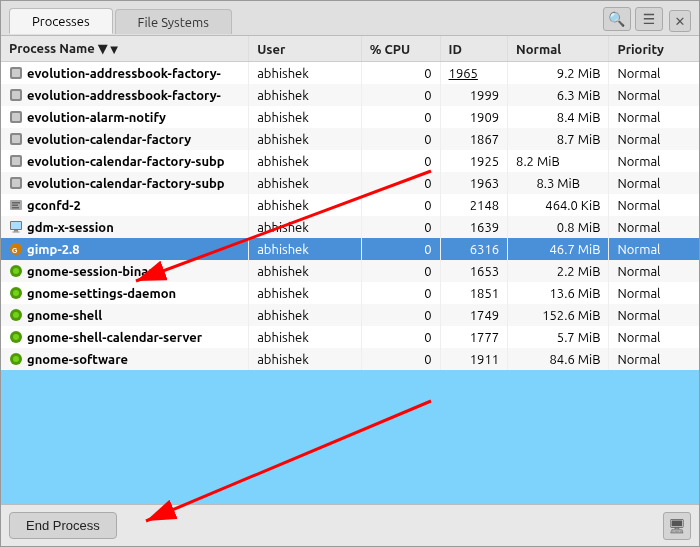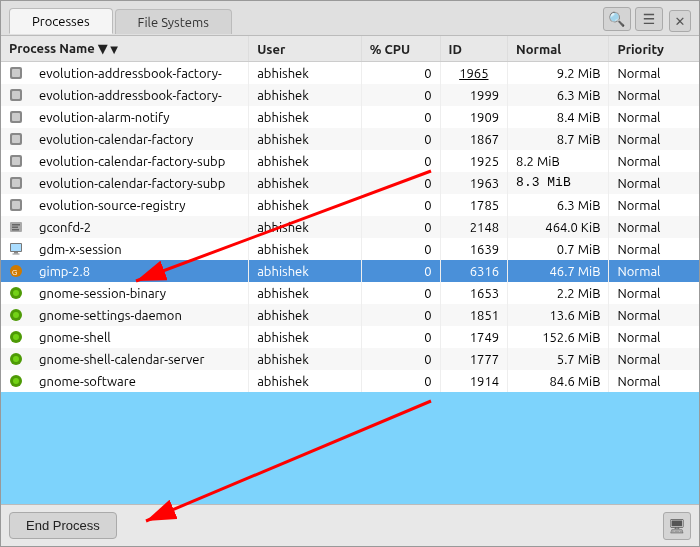--- a/index.html
+++ b/index.html
@@ -138,21 +138,22 @@
       overflow: hidden;
       text-overflow: ellipsis;
       font-size: 13px;
       height: 22px;
     }
     td:last-child { border-right: none; }
 
     .cell-name {
       display: flex;
       align-items: flex-start;
-      gap: 16px;
+      gap: 4px;
+      font-weight: bold;
     }
     .process-icon {
       width: 14px;
       height: 14px;
       flex-shrink: 0;
       display: inline-block;
     }
 
     
     .bottom-bar {
@@ -238,21 +239,21 @@
               <div class="cell-name">
                 <span class="process-icon"><svg width="14" height="14" viewBox="0 0 14 14">
                     <rect x="1" y="1" width="12" height="12" rx="2" fill="#888"></rect>
                     <rect x="3" y="3" width="8" height="8" rx="1" fill="#ccc"></rect>
                   </svg></span>
                 <span>evolution-addressbook-factory-</span>
               </div>
             </td>
             <td>abhishek</td>
             <td style="text-align: right;">0</td>
-            <td style="text-align: center; text-decoration: underline;">1965</td>
+            <td style="text-align: left; text-decoration: underline;">1965</td>
             <td style="text-align: right;">9.2 MiB</td>
             <td>Normal</td>
           </tr>
           <tr>
             <td>
               <div class="cell-name">
                 <span class="process-icon"><svg width="14" height="14" viewBox="0 0 14 14">
                     <rect x="1" y="1" width="12" height="12" rx="2" fill="#888"></rect>
                     <rect x="3" y="3" width="8" height="8" rx="1" fill="#ccc"></rect>
                   </svg></span>
@@ -319,37 +320,21 @@
                 <span class="process-icon"><svg width="14" height="14" viewBox="0 0 14 14">
                     <rect x="1" y="1" width="12" height="12" rx="2" fill="#888"></rect>
                     <rect x="3" y="3" width="8" height="8" rx="1" fill="#ccc"></rect>
                   </svg></span>
                 <span>evolution-calendar-factory-subp</span>
               </div>
             </td>
             <td>abhishek</td>
             <td style="text-align: right;">0</td>
             <td style="text-align: right;">1963</td>
-            <td style="text-align: left; font-family: Liberation Mono, monospace;">8.3 MiB</td>
-            <td>Normal</td>
-          </tr>
-          <tr>
-            <td>
-              <div class="cell-name">
-                <span class="process-icon"><svg width="14" height="14" viewBox="0 0 14 14">
-                    <rect x="1" y="1" width="12" height="12" rx="2" fill="#888"></rect>
-                    <rect x="3" y="3" width="8" height="8" rx="1" fill="#ccc"></rect>
-                  </svg></span>
-                <span>evolution-source-registry</span>
-              </div>
-            </td>
-            <td>abhishek</td>
-            <td style="text-align: right;">0</td>
-            <td style="text-align: right;">1785</td>
-            <td style="text-align: right;">6.3 MiB</td>
+            <td style="text-align: center;">8.3 MiB</td>
             <td>Normal</td>
           </tr>
           <tr>
             <td>
               <div class="cell-name">
                 <span class="process-icon"><svg width="14" height="14" viewBox="0 0 14 14">
                     <rect x="1" y="2" width="12" height="10" rx="1" fill="#aaa"></rect>
                     <rect x="3" y="4" width="8" height="1.5" fill="#666"></rect>
                     <rect x="3" y="6.5" width="6" height="1.5" fill="#666"></rect>
                     <rect x="3" y="9" width="7" height="1.5" fill="#666"></rect>
@@ -371,21 +356,21 @@
                     <rect x="2" y="2" width="10" height="7" fill="#aaddff"></rect>
                     <rect x="5" y="10" width="4" height="1.5" fill="#888"></rect>
                     <rect x="3.5" y="11.5" width="7" height="1" fill="#888"></rect>
                   </svg></span>
                 <span>gdm-x-session</span>
               </div>
             </td>
             <td>abhishek</td>
             <td style="text-align: right;">0</td>
             <td style="text-align: right;">1639</td>
-            <td style="text-align: right;">0.7 MiB</td>
+            <td style="text-align: right;">0.8 MiB</td>
             <td>Normal</td>
           </tr>
           <tr class="selected">
             <td>
               <div class="cell-name">
                 <span class="process-icon"><svg width="14" height="14" viewBox="0 0 14 14">
                     <circle cx="7" cy="7" r="6" fill="#d07a00"></circle>
                     <text x="3" y="10.5" font-size="7" fill="white" font-family="sans-serif">G</text>
                   </svg></span>
                 <span>gimp-2.8</span>
@@ -466,21 +451,21 @@
               <div class="cell-name">
                 <span class="process-icon"><svg width="14" height="14" viewBox="0 0 14 14">
                     <circle cx="7" cy="7" r="6" fill="#4e9a06"></circle>
                     <circle cx="7" cy="7" r="3" fill="#73d216"></circle>
                   </svg></span>
                 <span>gnome-software</span>
               </div>
             </td>
             <td>abhishek</td>
             <td style="text-align: right;">0</td>
-            <td style="text-align: right;">1914</td>
+            <td style="text-align: right;">1911</td>
             <td style="text-align: right;">84.6 MiB</td>
             <td>Normal</td>
           </tr>
         </tbody>
     </table>
   </div>
 
   <div class="bottom-bar">
     <button class="end-process-btn">End Process</button>
     <div class="bottom-right-icon">

